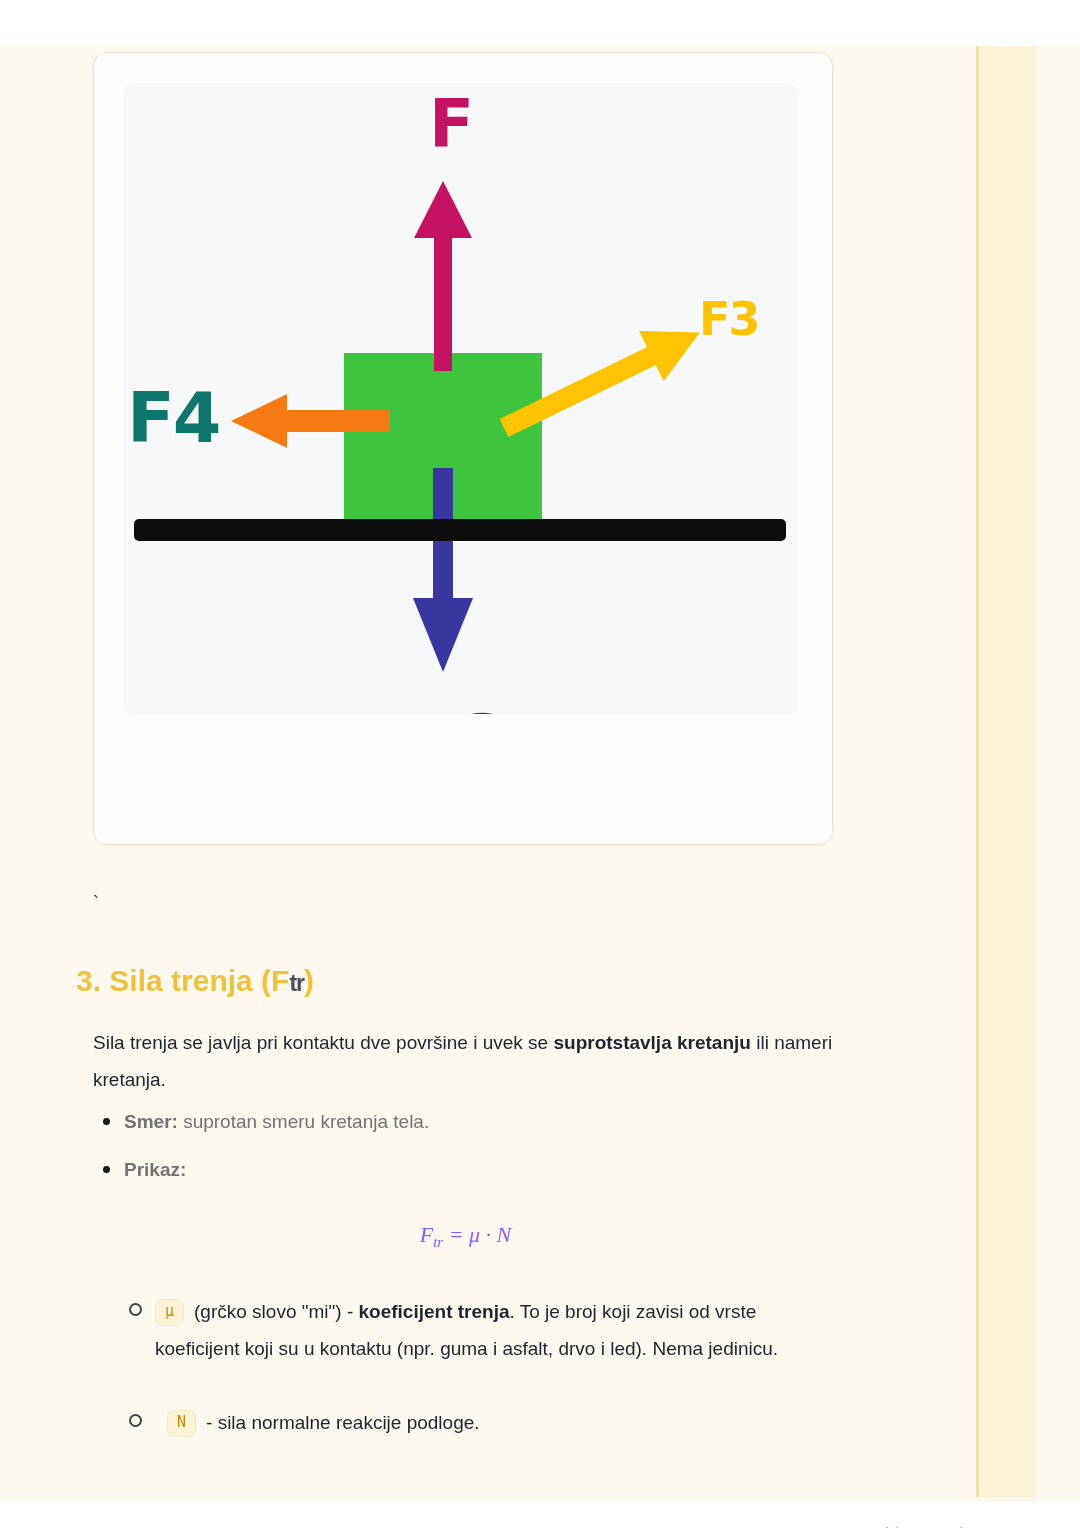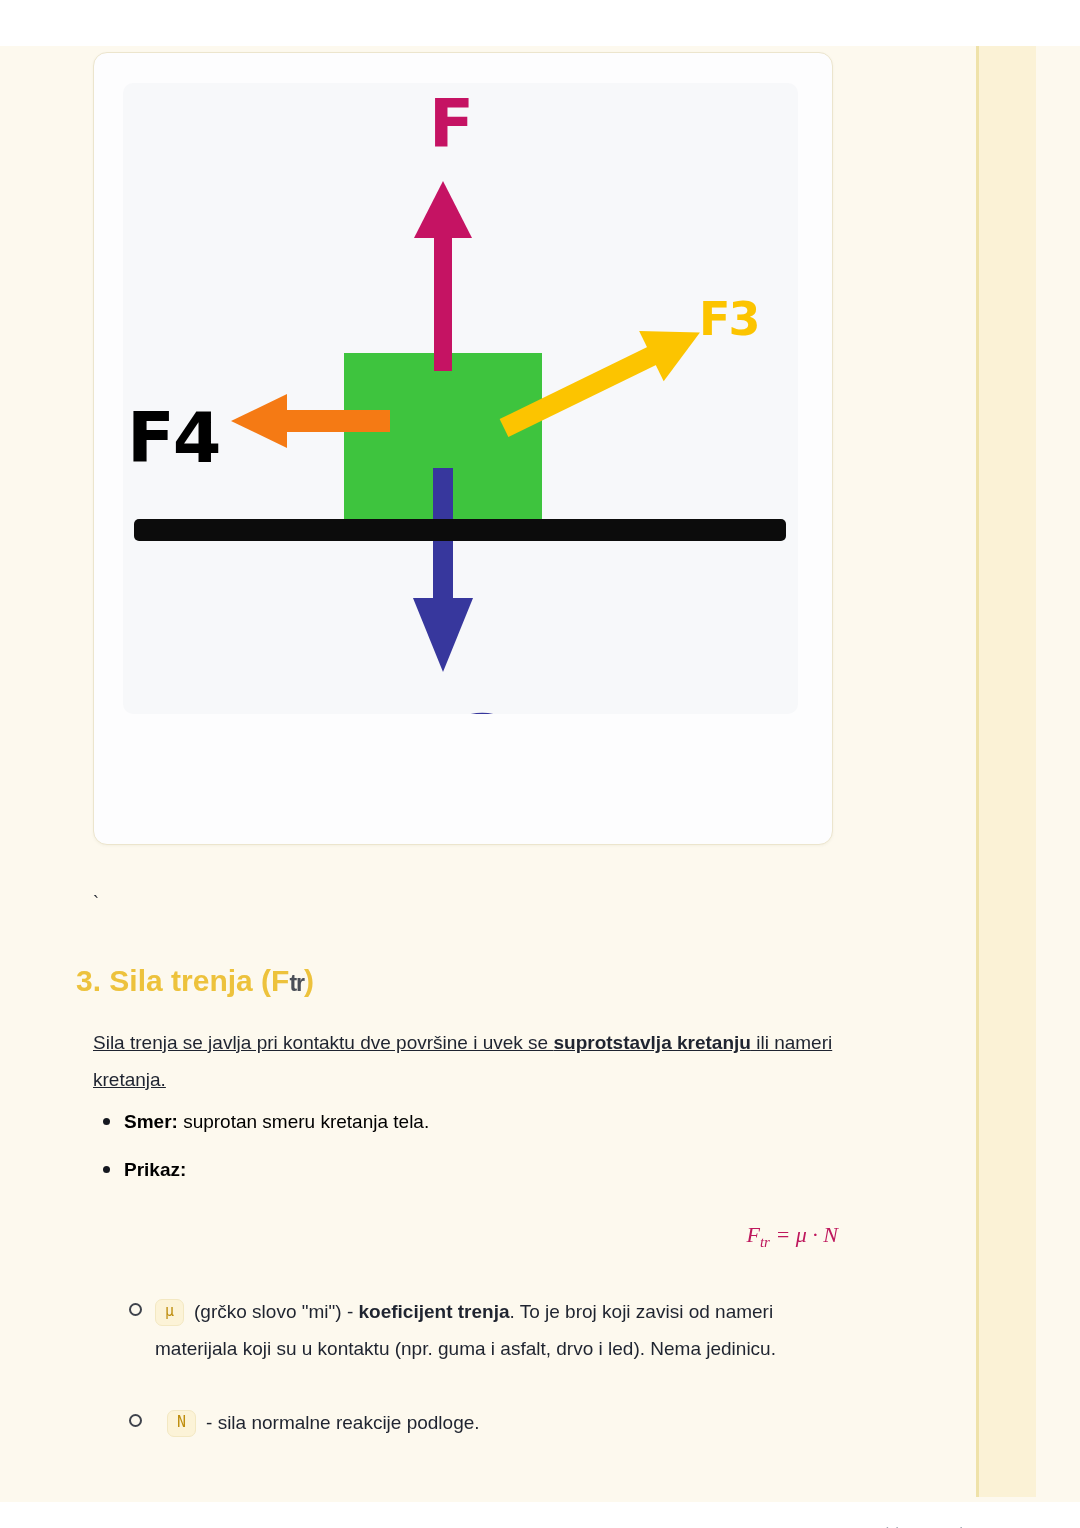--- a/index.html
+++ b/index.html
@@ -24,21 +24,21 @@
   .panel{
     position:absolute;left:29px;top:30px;width:675px;height:631px;
     background:#f7f8fa;border-radius:10px;overflow:hidden;
   }
   .fig-label{
     position:absolute;font-family:"DejaVu Sans", sans-serif;font-weight:bold;
     line-height:1;letter-spacing:-2px;
   }
   #lbl-f {left:306px;top:8px;  font-size:66px;color:#c51363;}
   #lbl-f3{left:576px;top:213px;font-size:46px;color:#fcc400;}
-  #lbl-f4{left:4px;  top:300px;font-size:70px;color:#000000;margin-top:20px;}
+  #lbl-f4{left:4px;  top:300px;font-size:70px;color:#0f766e;}
   #lbl-f2{left:268px;top:620px;font-size:95px;color:#37379d;letter-spacing:-5px;}
   .green-box{position:absolute;left:221px;top:270px;width:198px;height:167px;background:#3ec43e;}
   .ground{position:absolute;left:11px;top:436px;width:652px;height:22px;background:#0c0c0c;border-radius:5px;}
   
   .m-shaft{position:absolute;left:311px;top:154px;width:18px;height:134px;background:#c51363;}
   .m-head{position:absolute;left:291px;top:98px;width:0;height:0;
     border-left:29px solid transparent;border-right:29px solid transparent;border-bottom:57px solid #c51363;}
   
   .b-shaft{position:absolute;left:310px;top:385px;width:20px;height:131px;background:#37379d;}
   .b-head{position:absolute;left:290px;top:515px;width:0;height:0;
@@ -54,32 +54,32 @@
   .y-head{position:absolute;left:164px;top:-28px;width:0;height:0;
     border-top:28px solid transparent;border-bottom:28px solid transparent;border-left:54px solid #fcc400;}
   .caption{
     position:absolute;left:69px;top:693px;width:600px;text-align:center;
     font-style:italic;font-size:17px;line-height:29px;color:#6b7280;
   }
   
   .backtick{position:absolute;left:93px;top:893px;font-size:18px;color:#2b2f38;}
   .heading{position:absolute;left:76px;top:961px;font-size:30px;font-weight:bold;color:#edc23c;line-height:40px;}
   .heading .hsub{color:#4a4e57;font-size:23px;font-weight:bold;letter-spacing:-1px;}
-  .intro{position:absolute;left:93px;top:1024px;width:745px;font-size:19px;line-height:37px;color:#1f2430;text-decoration:underline;}
+  .intro{position:absolute;left:93px;top:1024px;width:745px;font-size:19px;line-height:37px;color:#1f2430;}
   b{font-weight:bold;}
-  .bullet{position:absolute;left:93px;font-size:19px;line-height:24px;color:#000000;}
+  .bullet{position:absolute;left:93px;font-size:19px;line-height:24px;color:#737373;}
   .bullet .dot{
     display:inline-block;width:7px;height:7px;border-radius:50%;background:#15181f;
     margin:0 14px 3px 10px;vertical-align:middle;
   }
   #bullet-1{top:1110px;}
   #bullet-2{top:1158px;}
   .formula{
-    position:absolute;left:93px;top:1222px;width:745px;text-align:right;
-    font-family:"Liberation Serif", serif;font-size:22px;color:#be185d;font-style:italic;
+    position:absolute;left:93px;top:1222px;width:745px;text-align:center;
+    font-family:"Liberation Serif", serif;font-size:22px;color:#8b5cf6;font-style:italic;
   }
   .formula sub{font-size:15px;}
   .subitem{position:absolute;font-size:19px;line-height:37px;color:#1f2430;}
   #subitem-1{left:155px;top:1293px;width:680px;}
   #subitem-2{left:155px;top:1404px;width:680px;margin-left:12px;}
   .sub-circle{
     position:absolute;width:9px;height:9px;border-radius:50%;border:2px solid #3f434c;background:transparent;
   }
   #circle-1{left:129px;top:1303px;}
   #circle-2{left:129px;top:1414px;}
@@ -130,18 +130,18 @@
 
 <div class="intro"><span>Sila trenja se javlja pri kontaktu dve površine i uvek se </span><b>suprotstavlja kretanju</b><span> ili nameri kretanja.</span></div>
 
 <div class="bullet" id="bullet-1"><span class="dot"></span><b>Smer:</b><span> suprotan smeru kretanja tela.</span></div>
 
 <div class="bullet" id="bullet-2"><span class="dot"></span><b>Prikaz:</b><span></span></div>
 
 <div class="formula"><span>F</span><sub>tr</sub><span> = </span><span>μ</span><span> · </span><span>N</span></div>
 
 <span class="sub-circle" id="circle-1"></span>
-<div class="subitem" id="subitem-1"><span class="badge">μ</span><span>(grčko slovo "mi") - </span><b>koeficijent trenja</b><span>. To je broj koji zavisi od nameri materijala koji su u kontaktu (npr. guma i asfalt, drvo i led). Nema jedinicu.</span></div>
+<div class="subitem" id="subitem-1"><span class="badge">μ</span><span>(grčko slovo "mi") - </span><b>koeficijent trenja</b><span>. To je broj koji zavisi od vrste koeficijent koji su u kontaktu (npr. guma i asfalt, drvo i led). Nema jedinicu.</span></div>
 
 <span class="sub-circle" id="circle-2"></span>
 <div class="subitem" id="subitem-2"><span class="badge">N</span><span>- sila normalne reakcije podloge.</span></div>
 
 <div class="copyright">(c) Knowunity 2025</div>
 
 </body></html>

